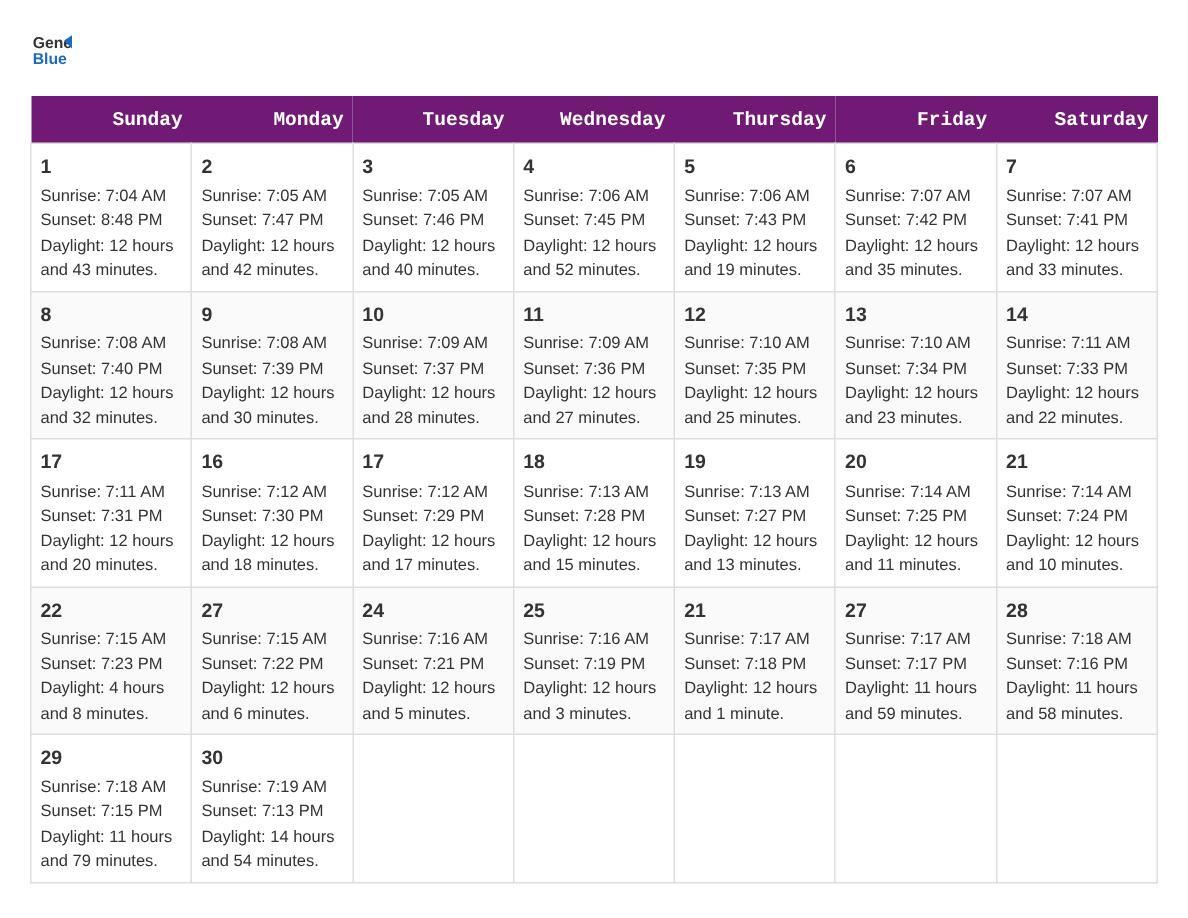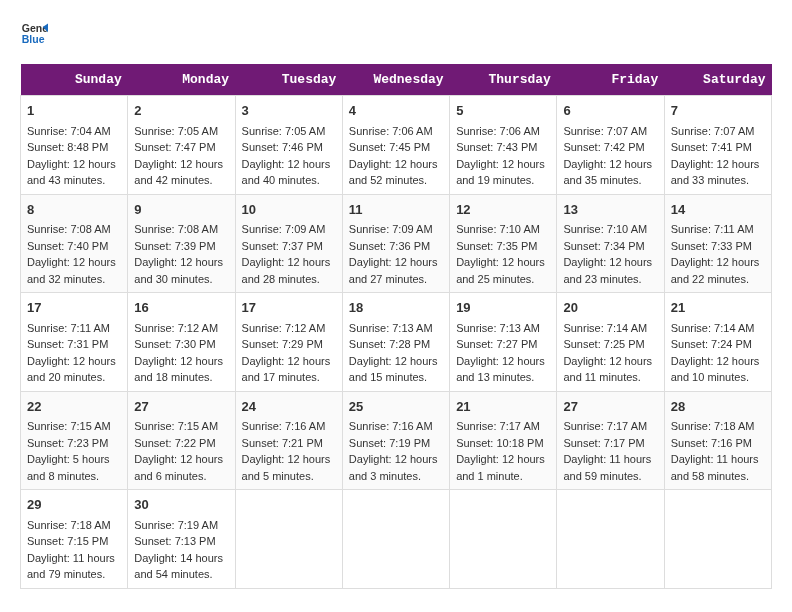--- a/index.html
+++ b/index.html
@@ -131,25 +131,25 @@
       <tr>
         <td><span class="day-num">17</span><span>Sunrise: 7:11 AM</span><br><span>Sunset: 7:31 PM</span><br><span>Daylight: 12 hours and 20 minutes.</span></td>
         <td><span class="day-num">16</span><span>Sunrise: 7:12 AM</span><br><span>Sunset: 7:30 PM</span><br><span>Daylight: 12 hours and 18 minutes.</span></td>
         <td><span class="day-num">17</span><span>Sunrise: 7:12 AM</span><br><span>Sunset: 7:29 PM</span><br><span>Daylight: 12 hours and 17 minutes.</span></td>
         <td><span class="day-num">18</span><span>Sunrise: 7:13 AM</span><br><span>Sunset: 7:28 PM</span><br><span>Daylight: 12 hours and 15 minutes.</span></td>
         <td><span class="day-num">19</span><span>Sunrise: 7:13 AM</span><br><span>Sunset: 7:27 PM</span><br><span>Daylight: 12 hours and 13 minutes.</span></td>
         <td><span class="day-num">20</span><span>Sunrise: 7:14 AM</span><br><span>Sunset: 7:25 PM</span><br><span>Daylight: 12 hours and 11 minutes.</span></td>
         <td><span class="day-num">21</span><span>Sunrise: 7:14 AM</span><br><span>Sunset: 7:24 PM</span><br><span>Daylight: 12 hours and 10 minutes.</span></td>
       </tr>
       <tr>
-        <td><span class="day-num">22</span><span>Sunrise: 7:15 AM</span><br><span>Sunset: 7:23 PM</span><br><span>Daylight: 5 hours and 8 minutes.</span></td>
+        <td><span class="day-num">22</span><span>Sunrise: 7:15 AM</span><br><span>Sunset: 7:23 PM</span><br><span>Daylight: 4 hours and 8 minutes.</span></td>
         <td><span class="day-num">27</span><span>Sunrise: 7:15 AM</span><br><span>Sunset: 7:22 PM</span><br><span>Daylight: 12 hours and 6 minutes.</span></td>
         <td><span class="day-num">24</span><span>Sunrise: 7:16 AM</span><br><span>Sunset: 7:21 PM</span><br><span>Daylight: 12 hours and 5 minutes.</span></td>
         <td><span class="day-num">25</span><span>Sunrise: 7:16 AM</span><br><span>Sunset: 7:19 PM</span><br><span>Daylight: 12 hours and 3 minutes.</span></td>
-        <td><span class="day-num">21</span><span>Sunrise: 7:17 AM</span><br><span>Sunset: 10:18 PM</span><br><span>Daylight: 12 hours and 1 minute.</span></td>
+        <td><span class="day-num">21</span><span>Sunrise: 7:17 AM</span><br><span>Sunset: 7:18 PM</span><br><span>Daylight: 12 hours and 1 minute.</span></td>
         <td><span class="day-num">27</span><span>Sunrise: 7:17 AM</span><br><span>Sunset: 7:17 PM</span><br><span>Daylight: 11 hours and 59 minutes.</span></td>
         <td><span class="day-num">28</span><span>Sunrise: 7:18 AM</span><br><span>Sunset: 7:16 PM</span><br><span>Daylight: 11 hours and 58 minutes.</span></td>
       </tr>
       <tr>
         <td><span class="day-num">29</span><span>Sunrise: 7:18 AM</span><br><span>Sunset: 7:15 PM</span><br><span>Daylight: 11 hours and 79 minutes.</span></td>
         <td><span class="day-num">30</span><span>Sunrise: 7:19 AM</span><br><span>Sunset: 7:13 PM</span><br><span>Daylight: 14 hours and 54 minutes.</span></td>
         <td class="empty"></td>
         <td class="empty"></td>
         <td class="empty"></td>
         <td class="empty"></td>

